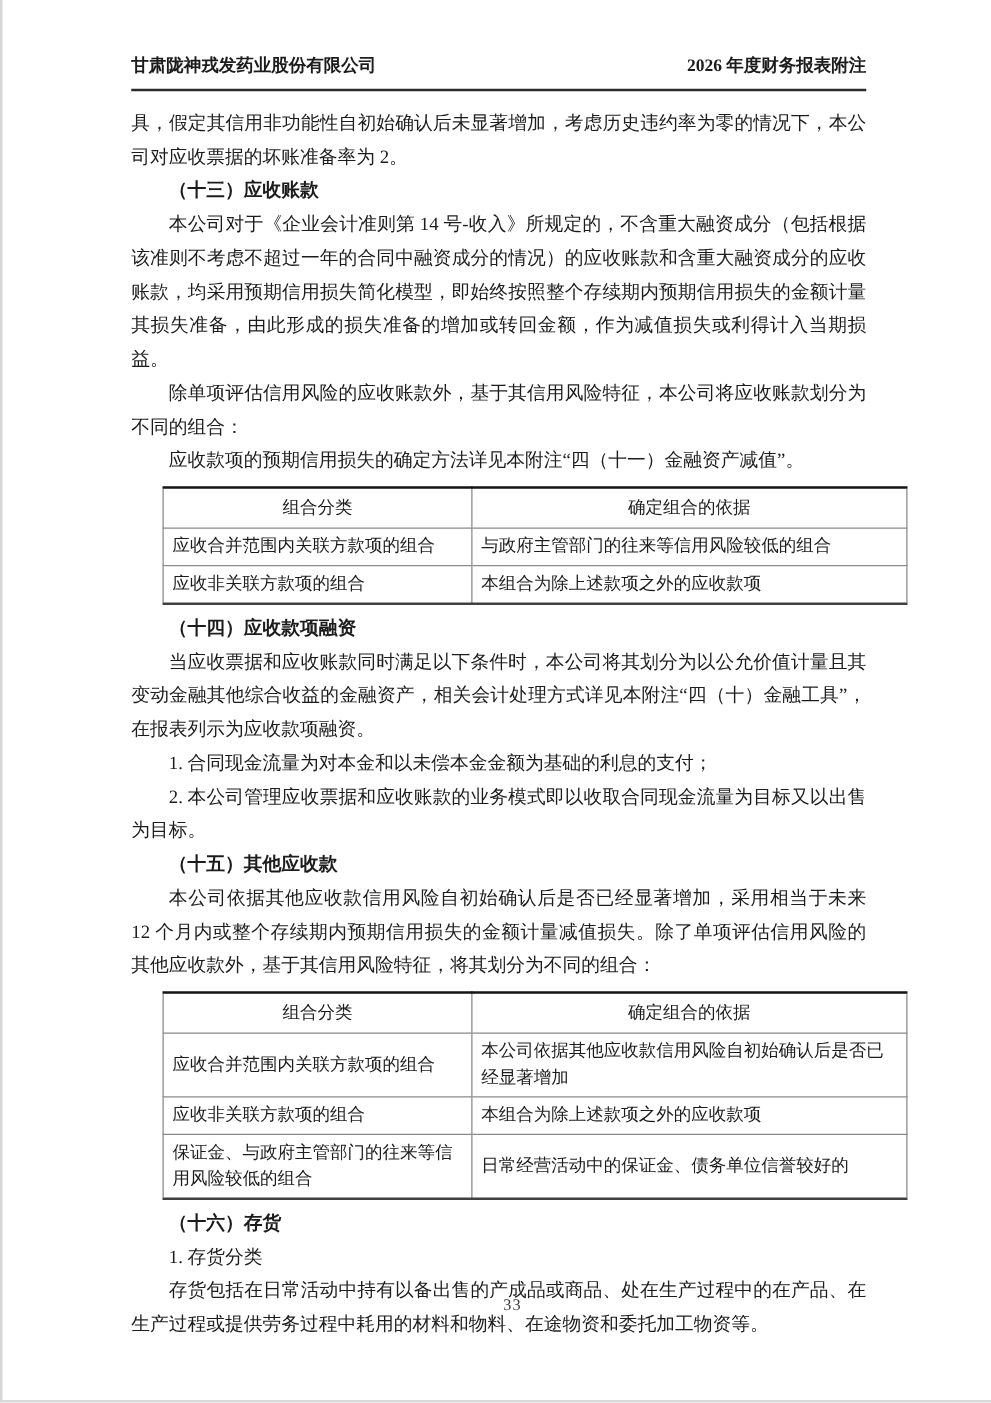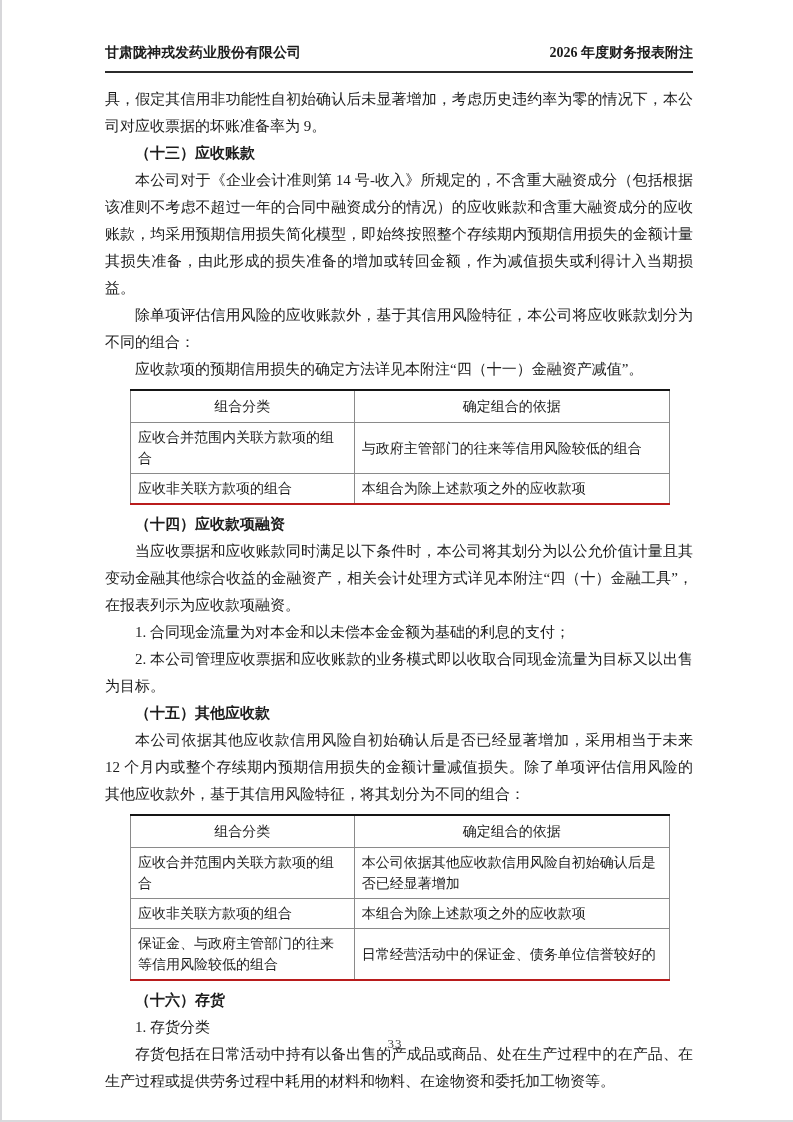--- a/index.html
+++ b/index.html
@@ -38,64 +38,64 @@
   p, h3 {
     margin: 0;
     font-size: 15px;
     line-height: 27px;
     text-align: justify;
   }
   p { text-indent: 2em; font-weight: normal; }
   p.carryover { text-indent: 0; }
   h3 { font-weight: bold; text-indent: 2em; }
   table {
-    width: 540px;
+    width: 596px;
     margin: 6px 0 6px 25px;
     border-collapse: collapse;
     border-top: 2px solid #151515;
-    border-bottom: 2px solid #b91c1c;
+    border-bottom: 2px solid #404040;
     font-size: 14px;
     table-layout: fixed;
   }
   th, td {
     border: 1px solid #8a8a8a;
     line-height: 21px;
     padding: 4px 7px;
     vertical-align: middle;
     text-align: left;
     font-weight: normal;
     overflow: hidden;
   }
   th { text-align: center; padding: 5px 7px; }
   col.c1 { width: 41.5%; }
   col.c2 { width: 58.5%; }
   .page-number {
     position: absolute;
-    left: 99px; width: 588px;
+    left: 114px; width: 588px;
     top: 1036px;
     text-align: center;
     font-size: 13px;
     color: #3d3d3d;
     letter-spacing: 1px;
   }
 </style>
 </head>
 <body>
 
 <div class="page">
   <div class="content">
 
     <div class="page-header">
       <span class="left">甘肃陇神戎发药业股份有限公司</span>
       <span class="right">2026 年度财务报表附注</span>
     </div>
 
     <main>
 
-      <p class="carryover">具，假定其信用非功能性自初始确认后未显著增加，考虑历史违约率为零的情况下，本公司对应收票据的坏账准备率为 9。</p>
+      <p class="carryover">具，假定其信用非功能性自初始确认后未显著增加，考虑历史违约率为零的情况下，本公司对应收票据的坏账准备率为 2。</p>
 
       <h3>（十三）应收账款</h3>
       <p>本公司对于《企业会计准则第 14 号-收入》所规定的，不含重大融资成分（包括根据该准则不考虑不超过一年的合同中融资成分的情况）的应收账款和含重大融资成分的应收账款，均采用预期信用损失简化模型，即始终按照整个存续期内预期信用损失的金额计量其损失准备，由此形成的损失准备的增加或转回金额，作为减值损失或利得计入当期损益。</p>
       <p>除单项评估信用风险的应收账款外，基于其信用风险特征，本公司将应收账款划分为不同的组合：</p>
       <p>应收款项的预期信用损失的确定方法详见本附注“四（十一）金融资产减值”。</p>
 
       <table>
         <colgroup>
             <col class="c1">
             <col class="c2">

